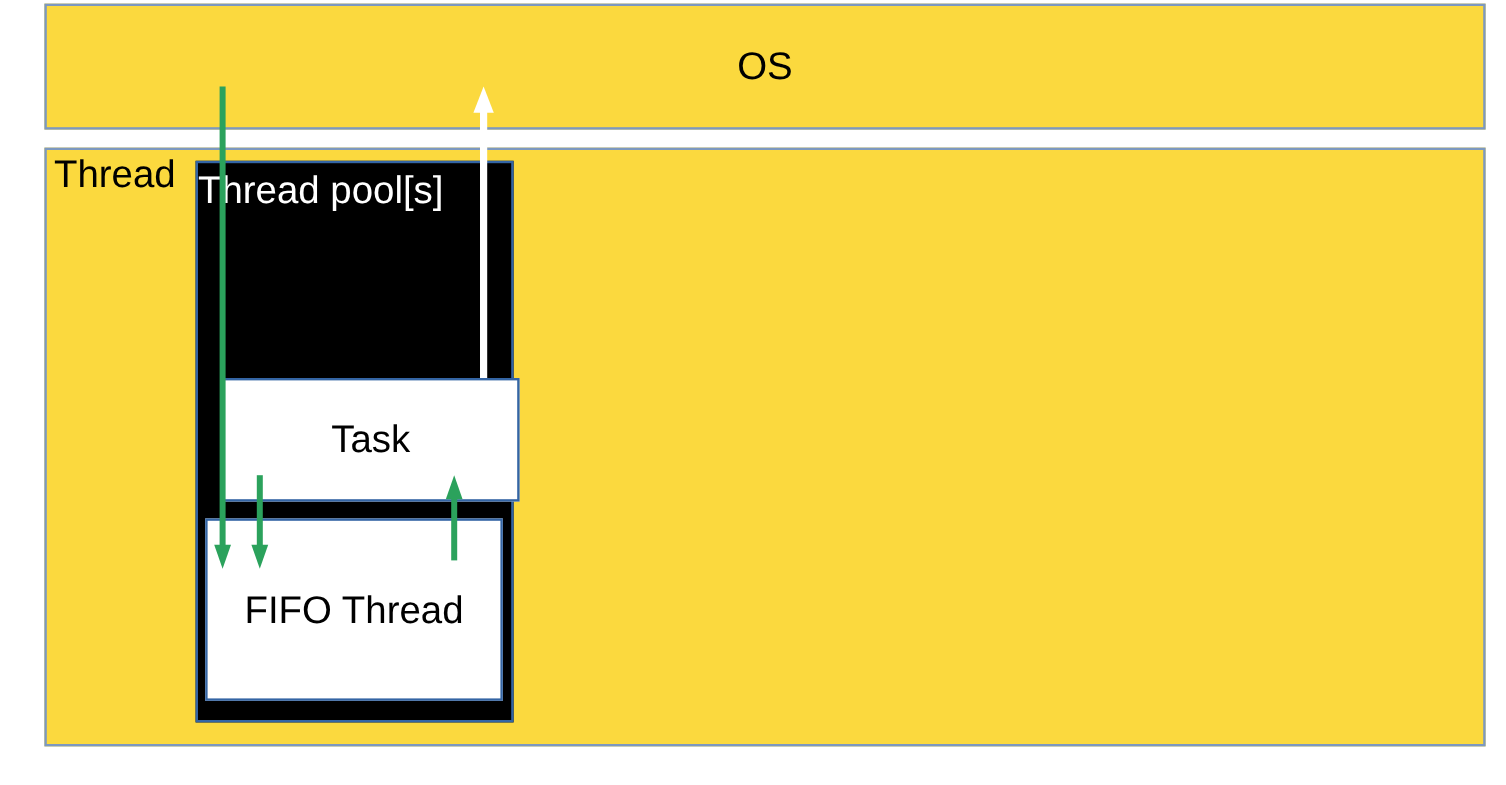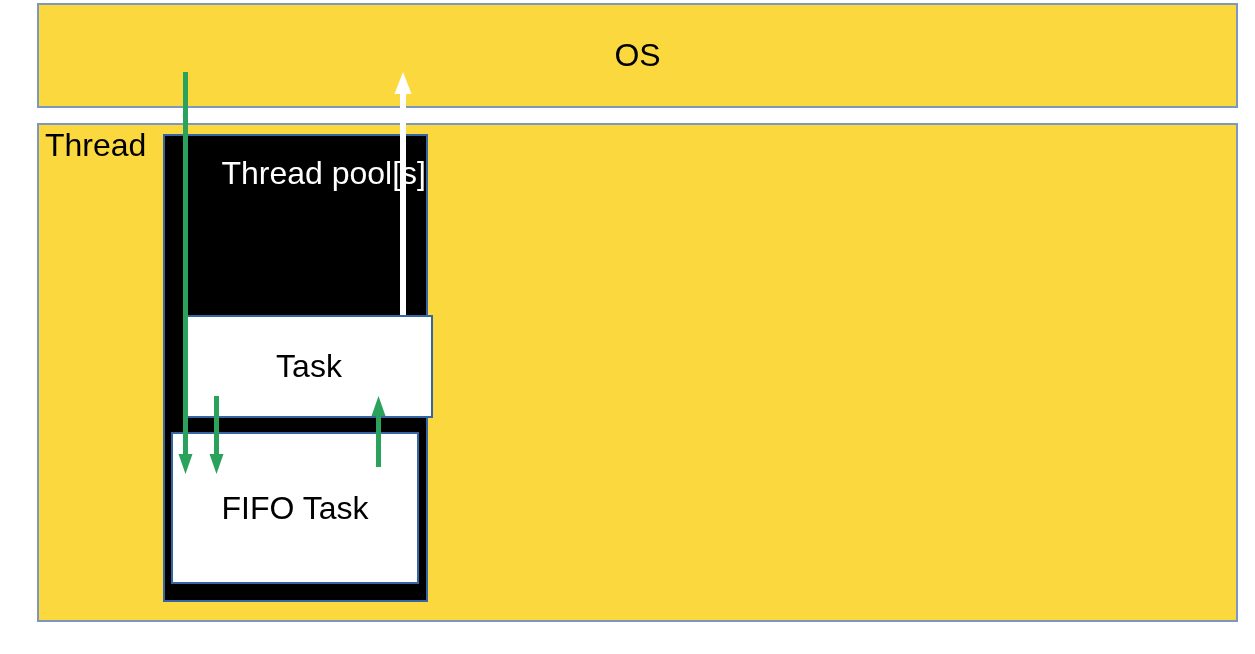--- a/index.html
+++ b/index.html
@@ -53,22 +53,22 @@
     left: 124px;
     top: 9px;
     width: 265px;
     height: 468px;
     background: var(--threadpool-fill, #000000);
     border: 2px solid var(--inner-border, #3465a4);
     box-sizing: border-box;
   }
   .threadpool-label {
     display: block;
-    text-align: right;
-    padding-top: 19px;
+    text-align: left;
+    padding-top: 4px;
     color: var(--threadpool-text, #ffffff);
   }
   .task-box {
     position: absolute;
     left: 20px;
     top: 179px;
     width: 248px;
     height: 103px;
     background: #ffffff;
     border: 2px solid var(--inner-border, #3465a4);
@@ -112,21 +112,21 @@
     <span class="label engine-label">Thread</span>
 
     <div class="threadpool-box">
       <span class="label threadpool-label">Thread pool[s]</span>
 
       <div class="task-box">
         <span class="label">Task</span>
       </div>
 
       <div class="fifo-box">
-        <span class="label">FIFO Task</span>
+        <span class="label">FIFO Thread</span>
       </div>
     </div>
   </div>
 
   <svg class="arrows-overlay" viewBox="0 0 1255 654" xmlns="http://www.w3.org/2000/svg">
 
     <g>
       <line x1="185.5" y1="72" x2="185.5" y2="456" stroke="#2ba25c" stroke-width="5"></line>
       <polygon points="178.5,454 192.5,454 185.5,474" fill="#2ba25c"></polygon>
     </g>

